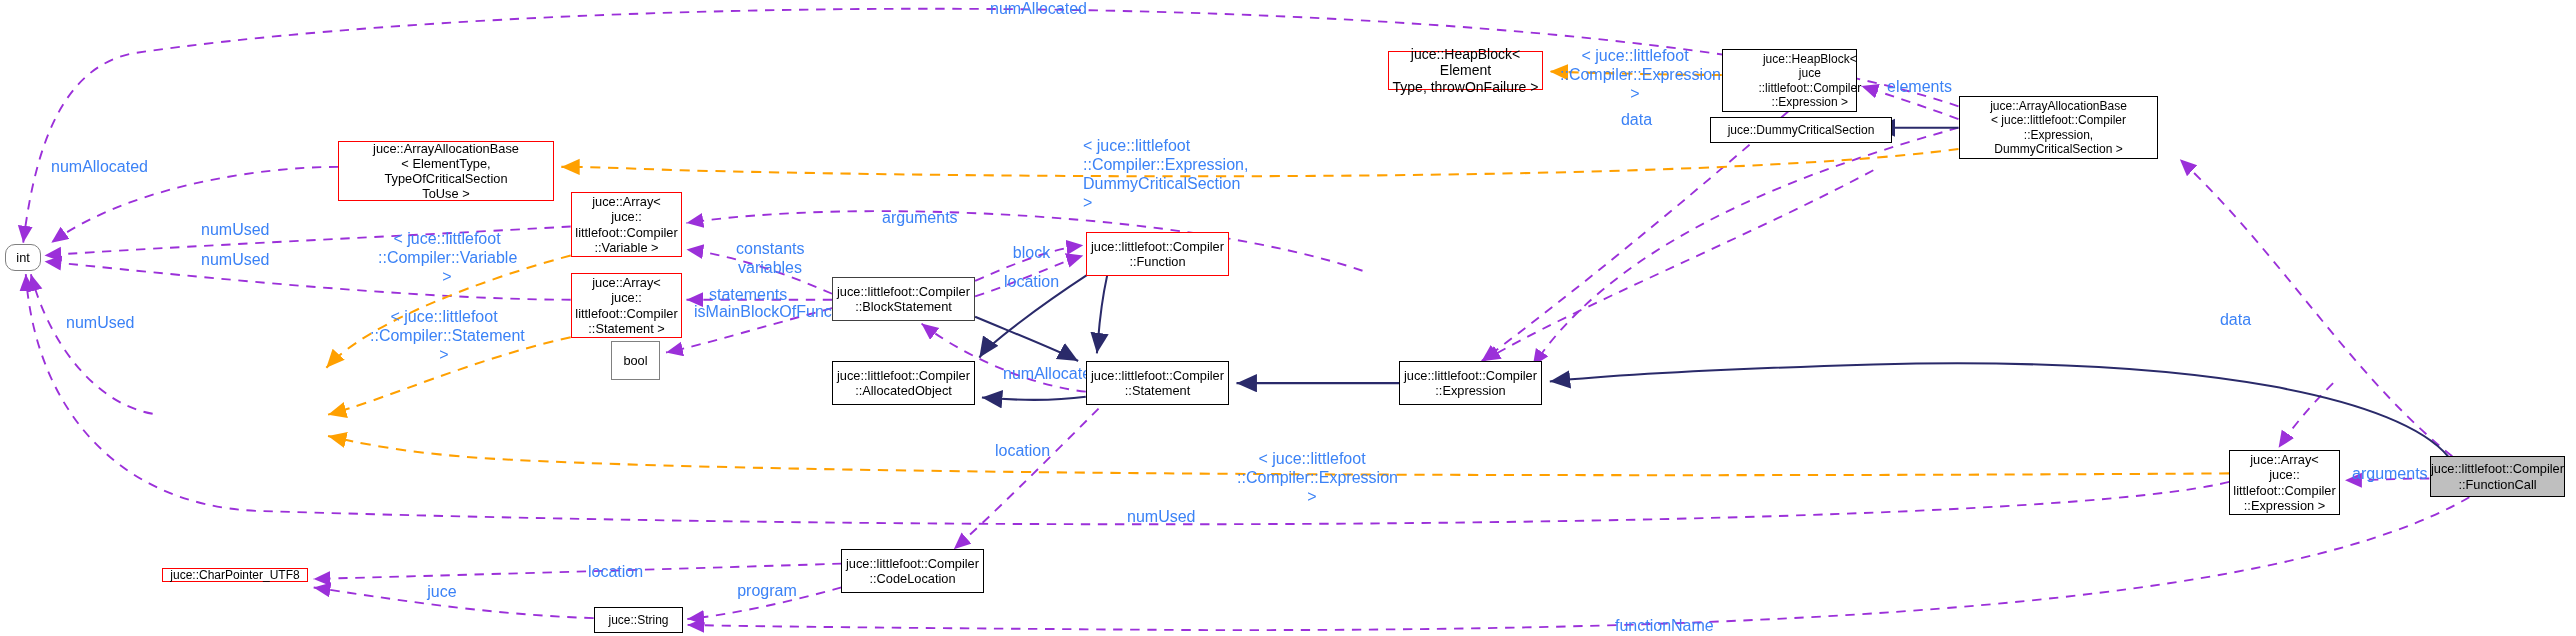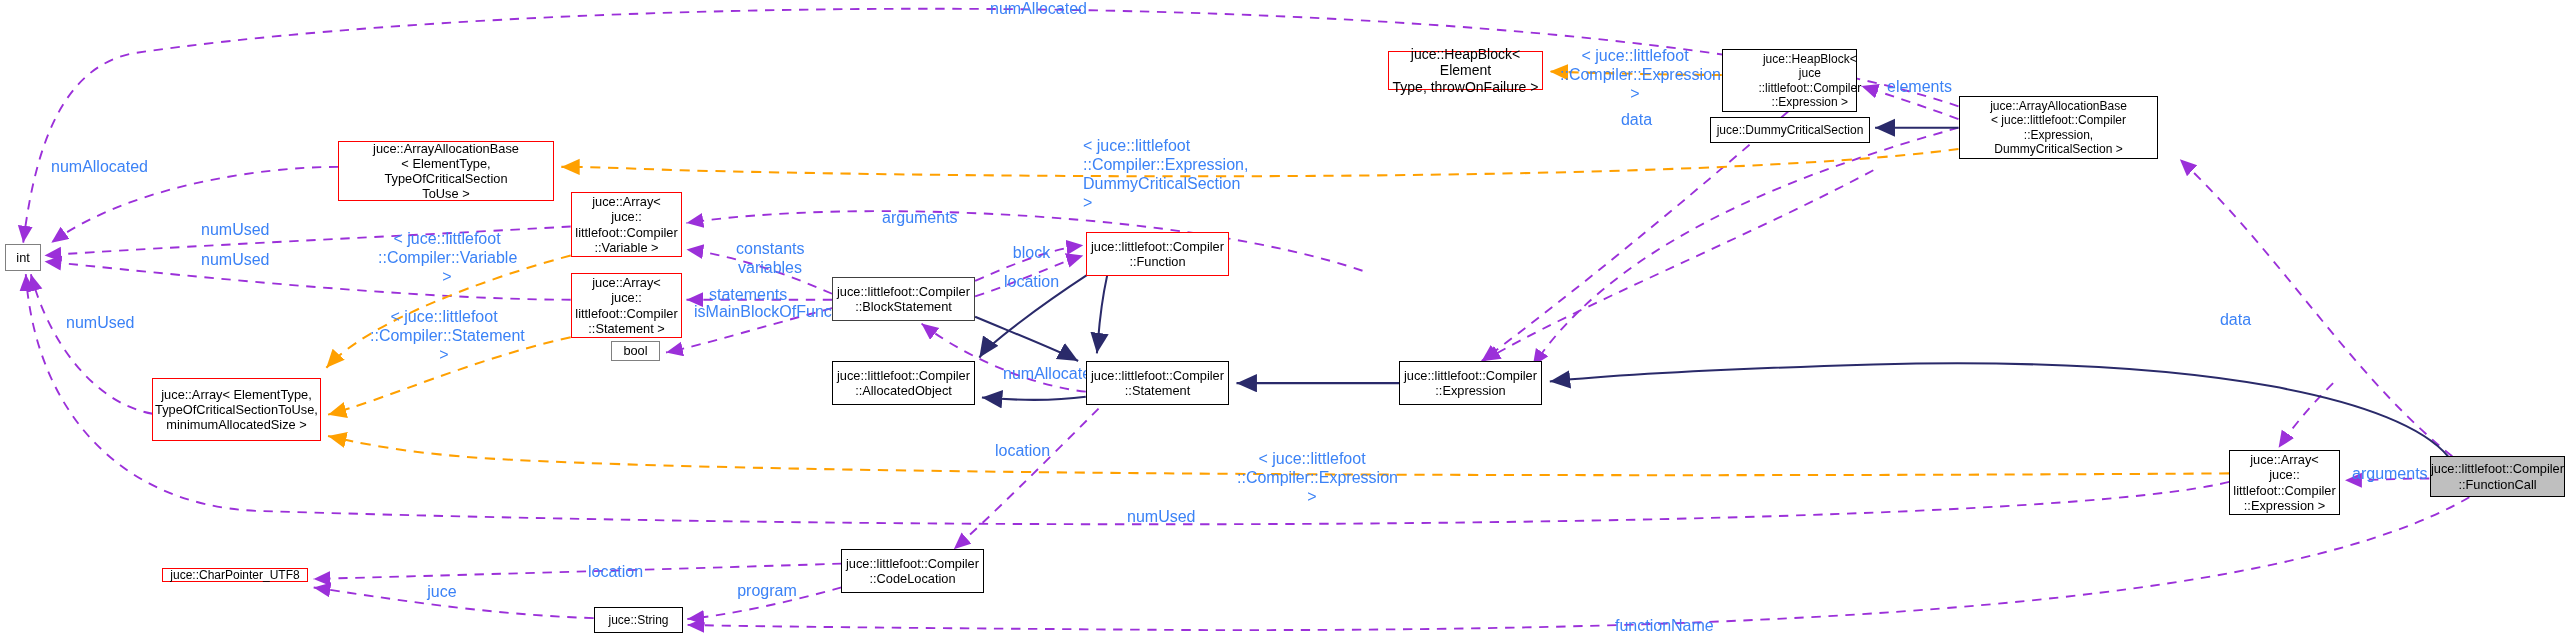--- a/index.html
+++ b/index.html
@@ -139,35 +139,32 @@
       <path d="M1300,324 C1290,370 1290,400 1288,415" marker-end="url(#arrNavy)"></path>
 
       <path d="M1278,322 C1220,360 1160,405 1150,420" marker-end="url(#arrNavy)"></path>
 
       <path d="M1145,372 C1200,395 1250,415 1266,424" marker-end="url(#arrNavy)"></path>
 
       <path d="M1275,466 C1230,472 1190,470 1153,467" marker-end="url(#arrNavy)"></path>
     </g>
   </svg>
 
-  <div class="node grey-border" style="left:5.1px;top:244px;width:36px;height:27px;">int</div>
-
-  <div class="node grey-border" style="left:611px;top:341px;width:49px;height:20px;">bool</div>
+  <div class="node grey-border" style="left:5.1px;top:244px;width:36px;height:27px;border-radius:10px;">int</div>
+
+  <div class="node grey-border" style="left:611px;top:341px;width:49px;height:39px;">bool</div>
 
   <div class="node red" style="left:162px;top:568px;width:146px;height:14px;font-size:12px;">juce::CharPointer_UTF8</div>
 
   <div class="node black" style="left:594px;top:607px;width:89px;height:25.5px;font-size:12px;">juce::String</div>
 
   <div class="node red" style="left:338px;top:141px;width:216px;height:60px;">juce::ArrayAllocationBase
 &lt; ElementType, TypeOfCriticalSection
 ToUse &gt;</div>
 
-  <div class="node red" style="left:152px;top:378px;width:169px;height:63px;">juce::Array&lt; ElementType,
-TypeOfCriticalSectionToUse,
-minimumAllocatedSize &gt;</div>
 
   <div class="node red" style="left:571px;top:192px;width:111px;height:65px;">juce::Array&lt; juce::
 littlefoot::Compiler
 ::Variable &gt;</div>
 
   <div class="node red" style="left:571px;top:273px;width:111px;height:65px;">juce::Array&lt; juce::
 littlefoot::Compiler
 ::Statement &gt;</div>
 
   <div class="node thickgrey" style="left:832px;top:277px;width:143px;height:44px;">juce::littlefoot::Compiler
@@ -188,21 +185,21 @@
   <div class="node black" style="left:841px;top:549px;width:143px;height:44px;">juce::littlefoot::Compiler
 ::CodeLocation</div>
 
   <div class="node red" style="left:1388px;top:51px;width:155px;height:39px;font-size:14px;">juce::HeapBlock&lt; Element
 Type, throwOnFailure &gt;</div>
 
   <div class="node black" style="left:1722px;top:49px;width:135px;height:63px;font-size:12px;padding-left:44px;">juce::HeapBlock&lt; juce
 ::littlefoot::Compiler
 ::Expression &gt;</div>
 
-  <div class="node black" style="left:1710px;top:117px;width:160px;height:25.5px;font-size:12px;">juce::DummyCriticalSection</div>
+  <div class="node black" style="left:1710px;top:117px;width:182px;height:25.5px;font-size:12px;">juce::DummyCriticalSection</div>
 
   <div class="node black" style="left:1959px;top:96px;width:199px;height:63px;font-size:12px;">juce::ArrayAllocationBase
 &lt; juce::littlefoot::Compiler
 ::Expression, DummyCriticalSection &gt;</div>
 
   <div class="node black" style="left:2229px;top:450px;width:111px;height:65px;">juce::Array&lt; juce::
 littlefoot::Compiler
 ::Expression &gt;</div>
 
   <div class="node filled" style="left:2430px;top:456px;width:135px;height:41px;">juce::littlefoot::Compiler

